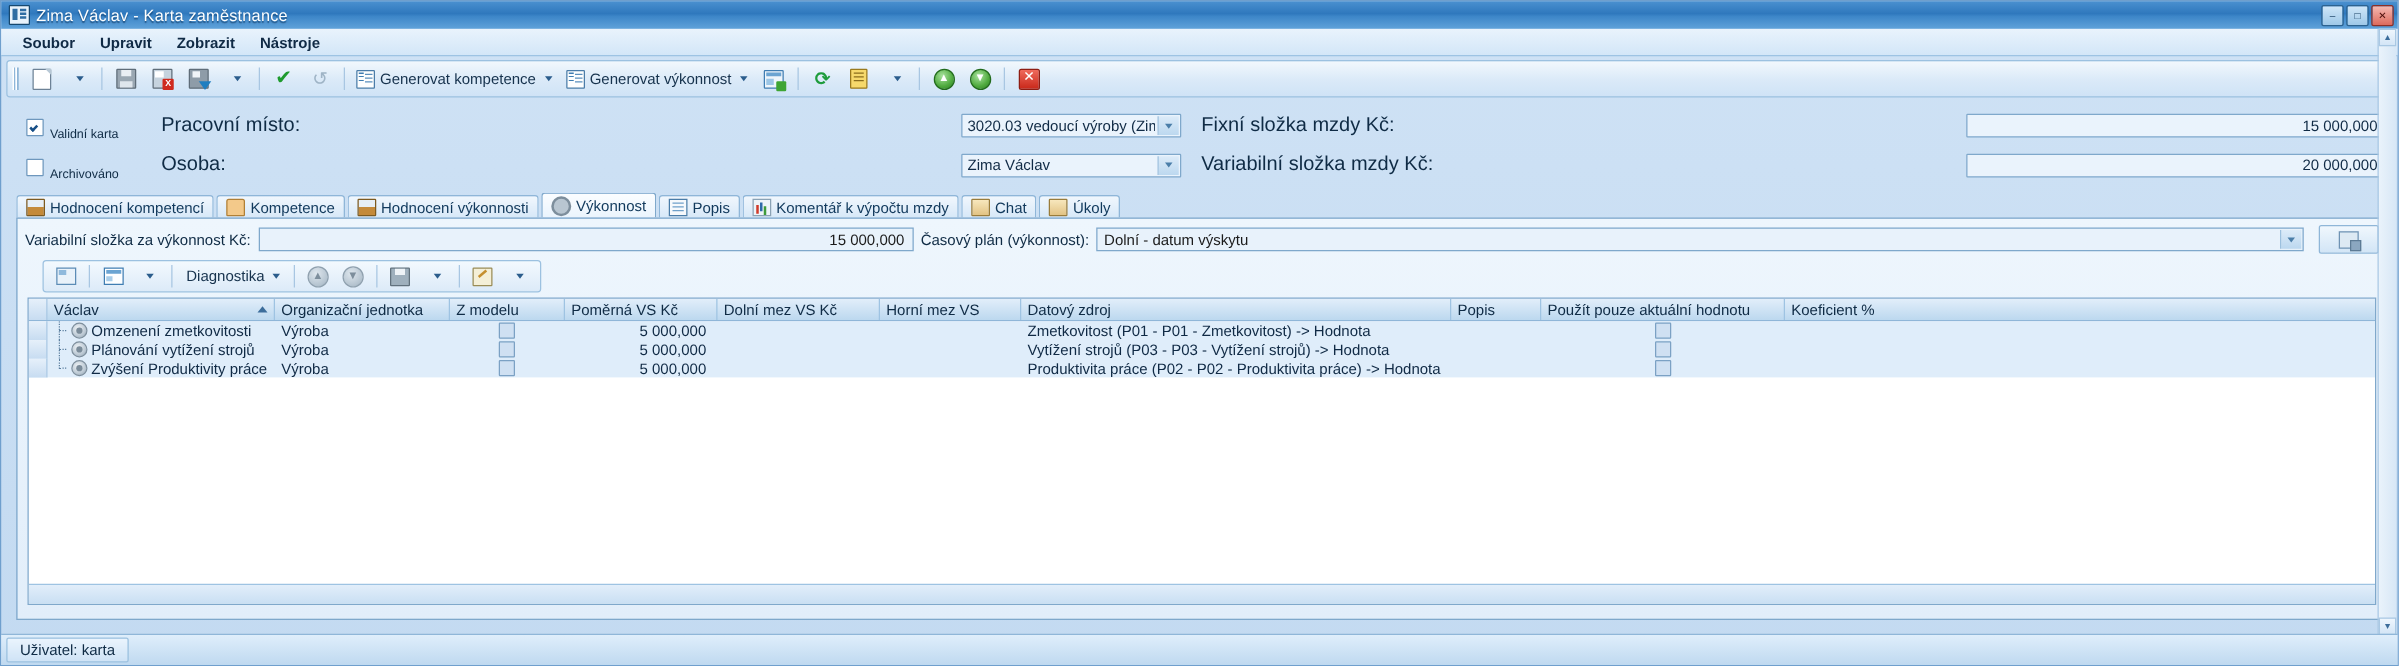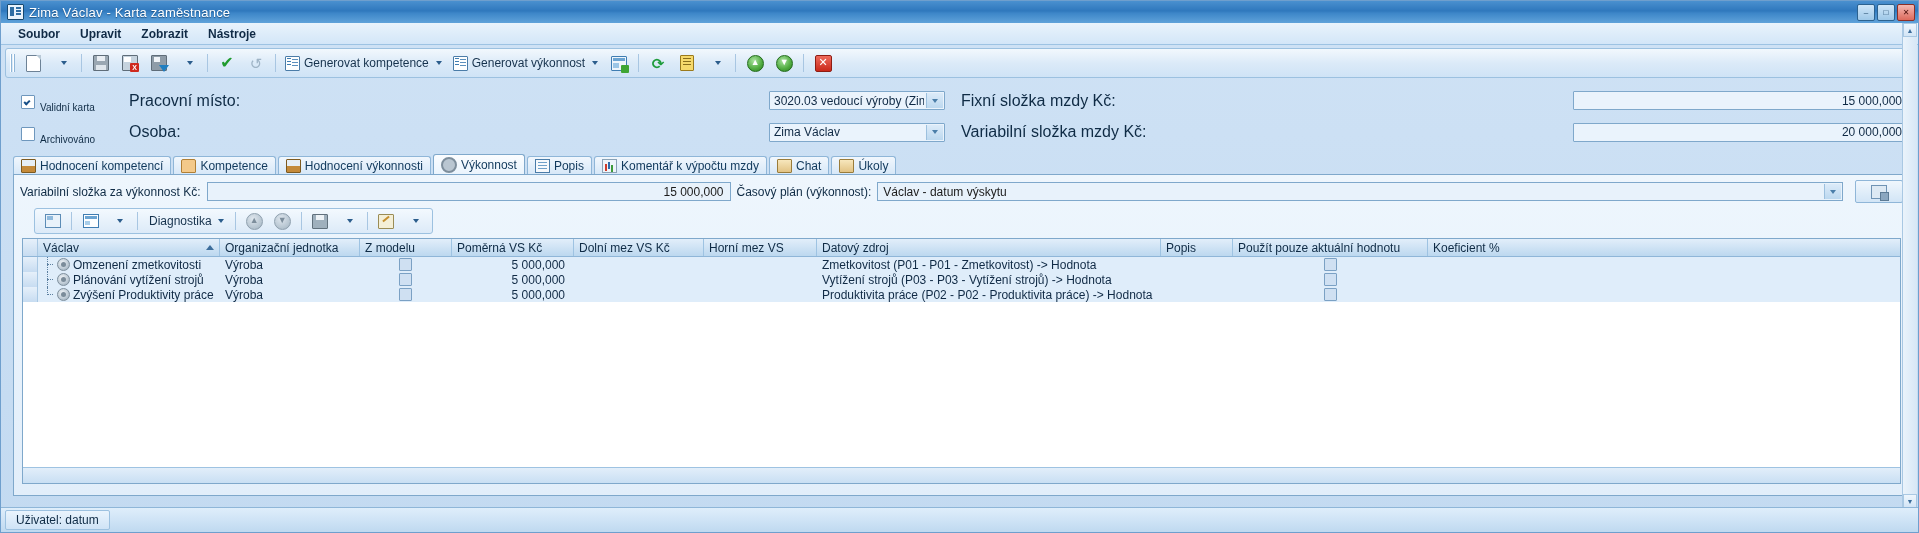--- a/index.html
+++ b/index.html
@@ -458,21 +458,21 @@
 
   <div class="panel">
 
     <div class="row-var">
       <span class="lab">Variabilní složka za výkonnost Kč:</span>
       <div class="vs-field">
         <span>15 000,000</span>
       </div>
       <span class="lab">Časový plán (výkonnost):</span>
       <div class="plan-combo">
-        <span>Václav - datum výskytu</span>
+        <span>Dolní - datum výskytu</span>
         <span class="cbo-arrow">
             <i></i>
           </span>
       </div>
       <div class="plan-btn">
           <span class="gi"></span>
         </div>
     </div>
 
     <div class="gridtb">
@@ -626,16 +626,16 @@
       <div class="grid-footer"></div>
     </div>
   </div>
 
   <div class="vscroll">
     <div class="arrow">▲</div>
     <div class="arrow bot">▼</div>
   </div>
 
   <div class="statusbar">
-    <div class="status-cell">Uživatel: datum</div>
+    <div class="status-cell">Uživatel: karta</div>
   </div>
 
 </div>
 
 </body></html>

